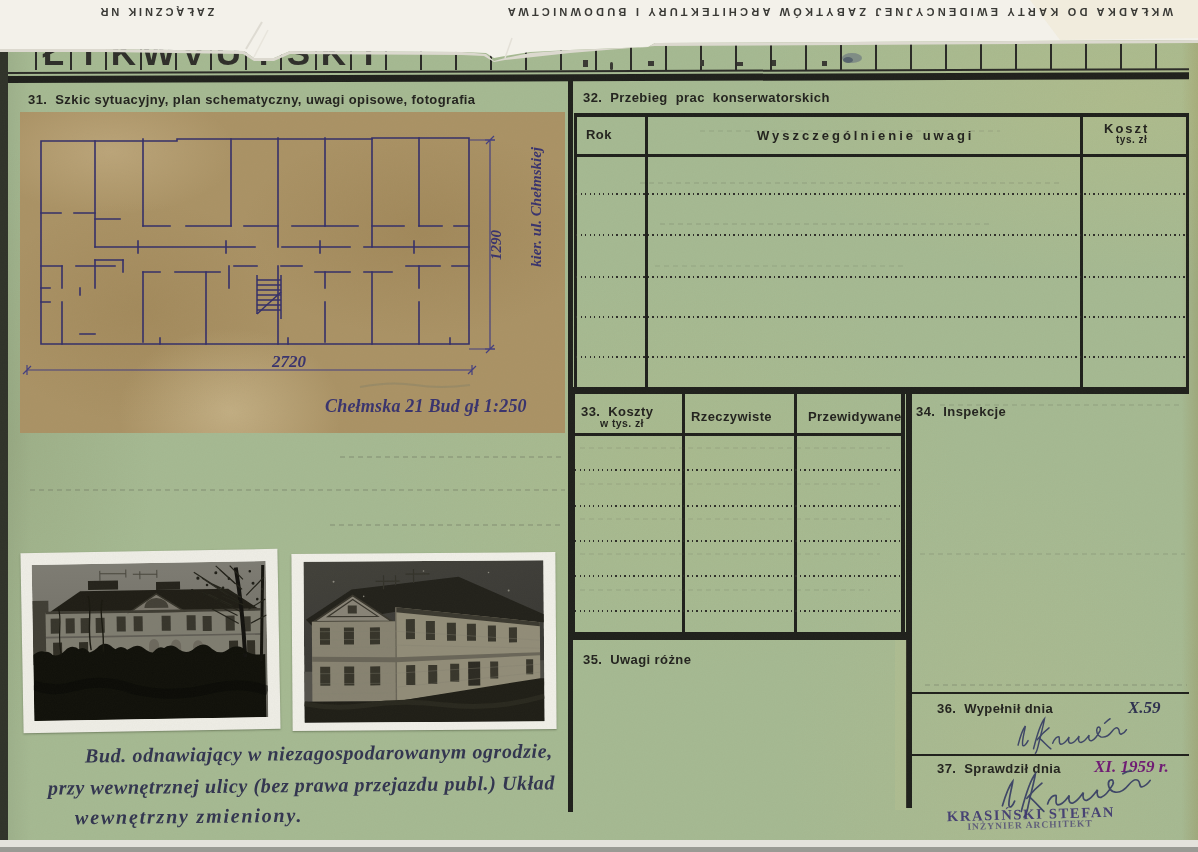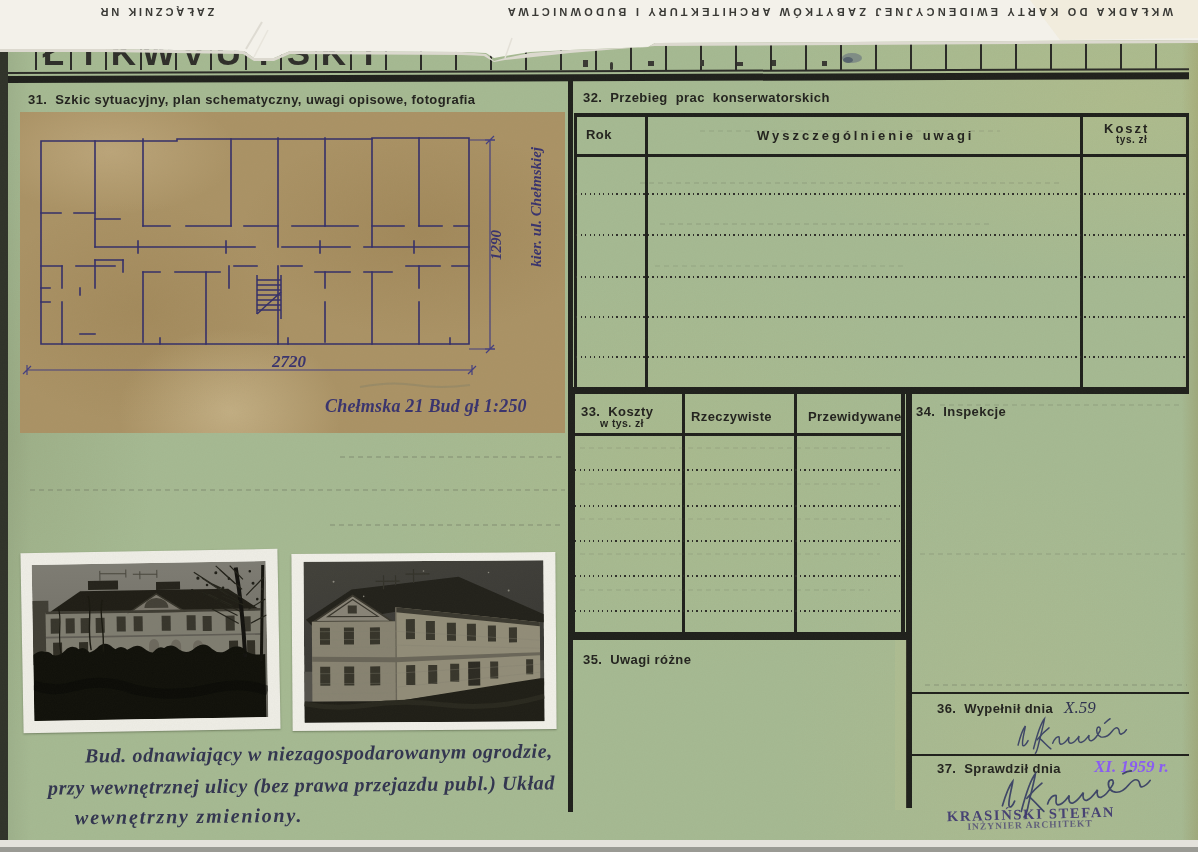--- a/index.html
+++ b/index.html
@@ -82,22 +82,22 @@
 
 <div class="vln" style="left:906px;top:394px;width:6px;height:414px"></div>
 
 <div class="lab" style="left:916px;top:404px">34.&nbsp; Inspekcje</div>
 <div class="lab" style="left:583px;top:652px">35.&nbsp; Uwagi różne</div>
 
 <div class="hln" style="left:908px;top:692px;width:281px;height:2px"></div>
 <div class="lab" style="left:937px;top:701px">36.&nbsp; Wypełnił dnia</div>
 <div class="hln" style="left:908px;top:754px;width:281px;height:2px"></div>
 <div class="lab" style="left:937px;top:761px">37.&nbsp; Sprawdził dnia</div>
-<div class="hw" style="left:1064px;top:698px;font-size:17px;font-weight:normal;color:#2e3150">X.59</div>
-<div class="hw" style="left:1094px;top:757px;font-size:17px;font-weight:bold;color:#8b5cf6">XI. 1959 r.</div>
+<div class="hw" style="left:1128px;top:698px;font-size:17px;font-weight:bold;color:#2e3150">X.59</div>
+<div class="hw" style="left:1094px;top:757px;font-size:17px;font-weight:bold;color:#701a75">XI. 1959 r.</div>
 
 <div class="lab" style="left:28px;top:92px">31.&nbsp; Szkic sytuacyjny, plan schematyczny, uwagi opisowe, fotografia</div>
 
 <div id="tan" class="abs" style="left:20px;top:112px;width:545px;height:321px;
   background:
    radial-gradient(180px 90px at 90px 40px, rgba(220,200,160,0.35), rgba(220,200,160,0) 70%),
    radial-gradient(160px 120px at 210px 300px, rgba(230,215,175,0.4), rgba(230,215,175,0) 70%),
    radial-gradient(240px 140px at 400px 120px, rgba(120,90,40,0.18), rgba(120,90,40,0) 75%),
    radial-gradient(200px 150px at 120px 200px, rgba(120,90,40,0.15), rgba(120,90,40,0) 75%),
    #ab9366">

